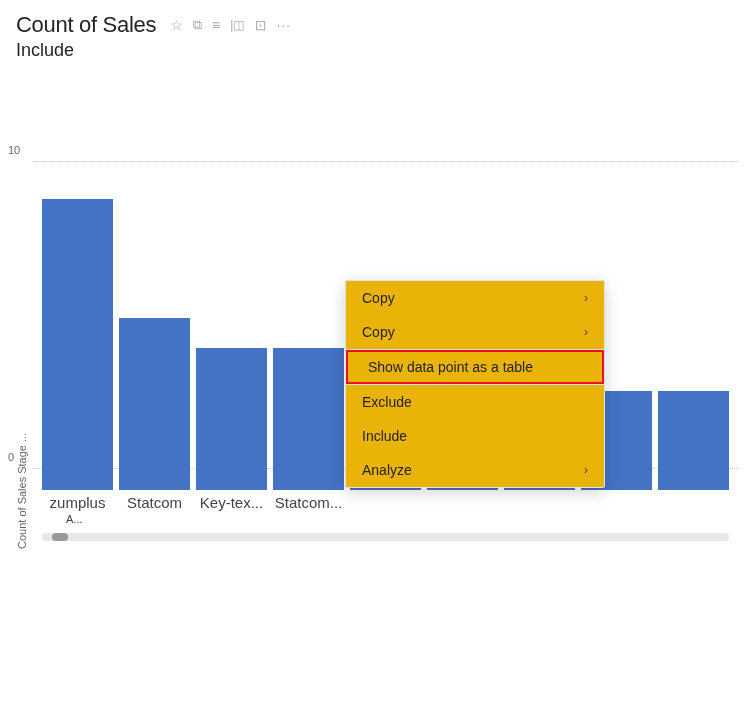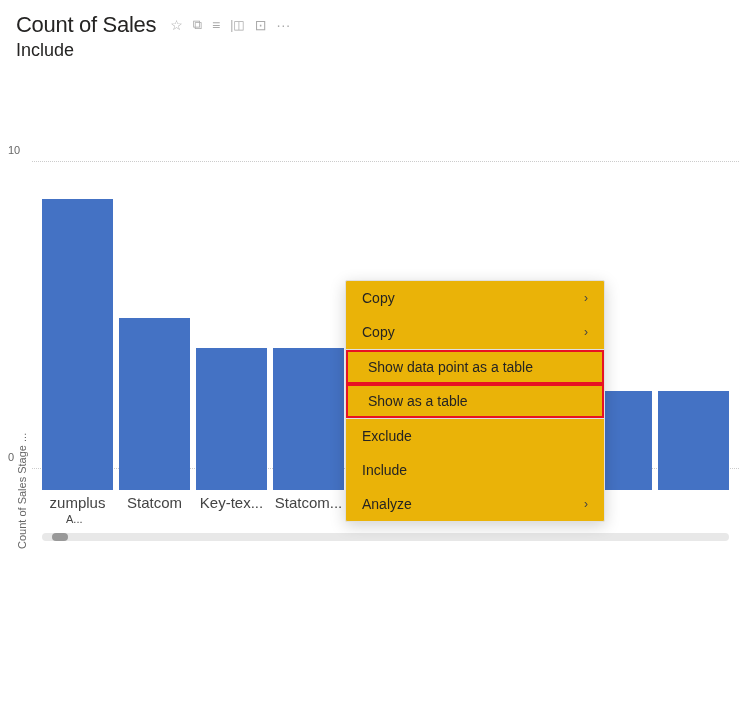--- a/index.html
+++ b/index.html
@@ -294,23 +294,20 @@
         <span class="menu-chevron">›</span>
       </div>
       <div class="menu-item">
         <span>Copy</span>
         <span class="menu-chevron">›</span>
       </div>
       <div class="menu-divider"></div>
       <div class="menu-item highlighted">
         <span>Show data point as a table</span>
       </div>
-      <div class="menu-item highlighted">
-        <span>Show as a table</span>
-      </div>
       <div class="menu-divider"></div>
       <div class="menu-item">
         <span>Exclude</span>
       </div>
       <div class="menu-item">
         <span>Include</span>
       </div>
       <div class="menu-item">
         <span>Analyze</span>
         <span class="menu-chevron">›</span>

